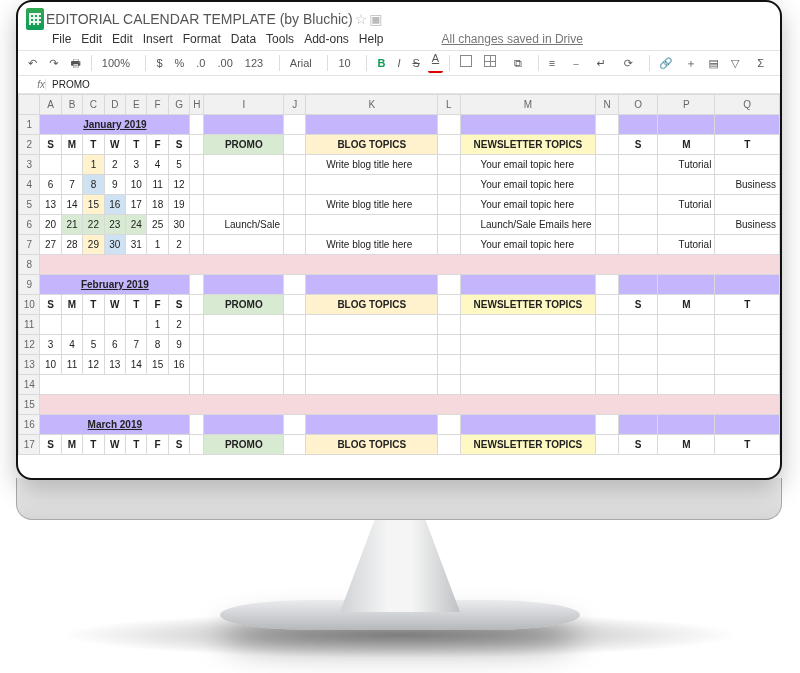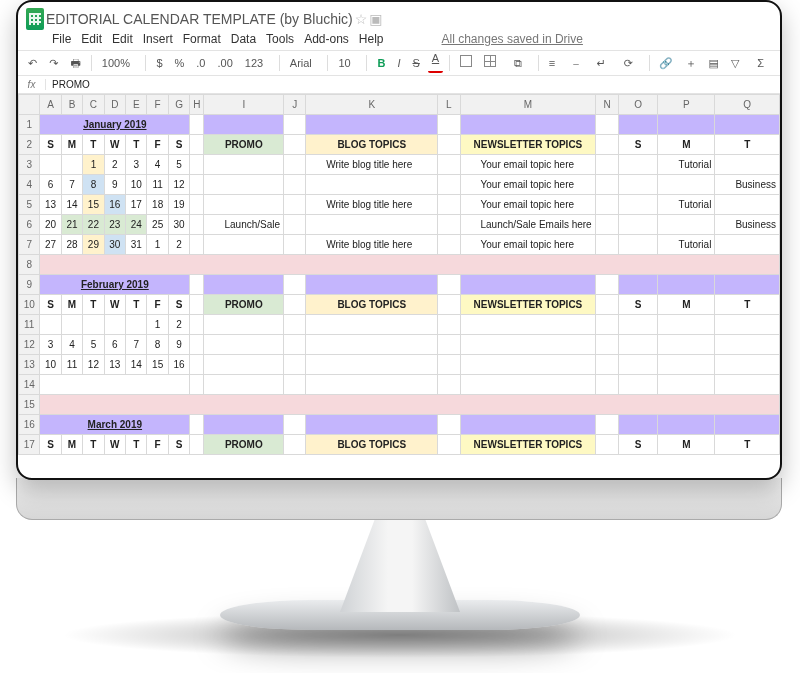--- a/index.html
+++ b/index.html
@@ -50,21 +50,21 @@
   .tbtn{ padding:0 4px; height:20px; line-height:20px; font-size:11px; color:#555; background:transparent; border-radius:2px;}
   .sep{ width:1px; height:16px; background:#ddd; margin:0 2px;}
   .dd:after{content:" ▾"; font-size:8px; color:#777;}
   .bold{ font-weight:700; color:#0f9d58;}
   .fill-sq{ width:12px;height:12px; background:#fff;border:1px solid #888; display:inline-block;}
   .grid-sq{ width:12px;height:12px; border:1px solid #888; display:inline-block;
            background:linear-gradient(#888,#888) center/100% 1px no-repeat,
                       linear-gradient(90deg,#888,#888) center/1px 100% no-repeat;}
   .underl{ text-decoration:underline; border-bottom:2px solid #d00; padding-bottom:0; line-height:10px;}
   .fxrow{ display:flex; align-items:center; border-bottom:1px solid #e3e3e3; height:18px;}
-  .fx{ width:28px; text-align:center; font-style:italic; color:#777; border-right:1px solid #e3e3e3; font-size:10px;}
+  .fx{ width:28px; text-align:right; font-style:italic; color:#777; border-right:1px solid #e3e3e3; font-size:10px;}
   .fxval{ padding-left:6px; font-size:10px;}
 
   
   .sheet{ position:relative; overflow:hidden; height:calc(100% - 84px);}
   table{ border-collapse:collapse; font-size:10px;}
   th,td{ border:1px solid #d9d9d9; height:20px; padding:0 3px; text-align:center; white-space:nowrap; background:#fff;}
   .rowhdr{ background:#f1f1f1; width:22px; color:#666; font-weight:400;}
   .colhdr{ background:#f1f1f1; color:#666; font-weight:400;}
   .wA{width:22px;} .wB{width:22px;} .wC{width:22px;} .wD{width:22px;}
   .wE{width:22px;} .wF{width:22px;} .wG{width:22px;} .wH{width:10px; background:#eee;}

